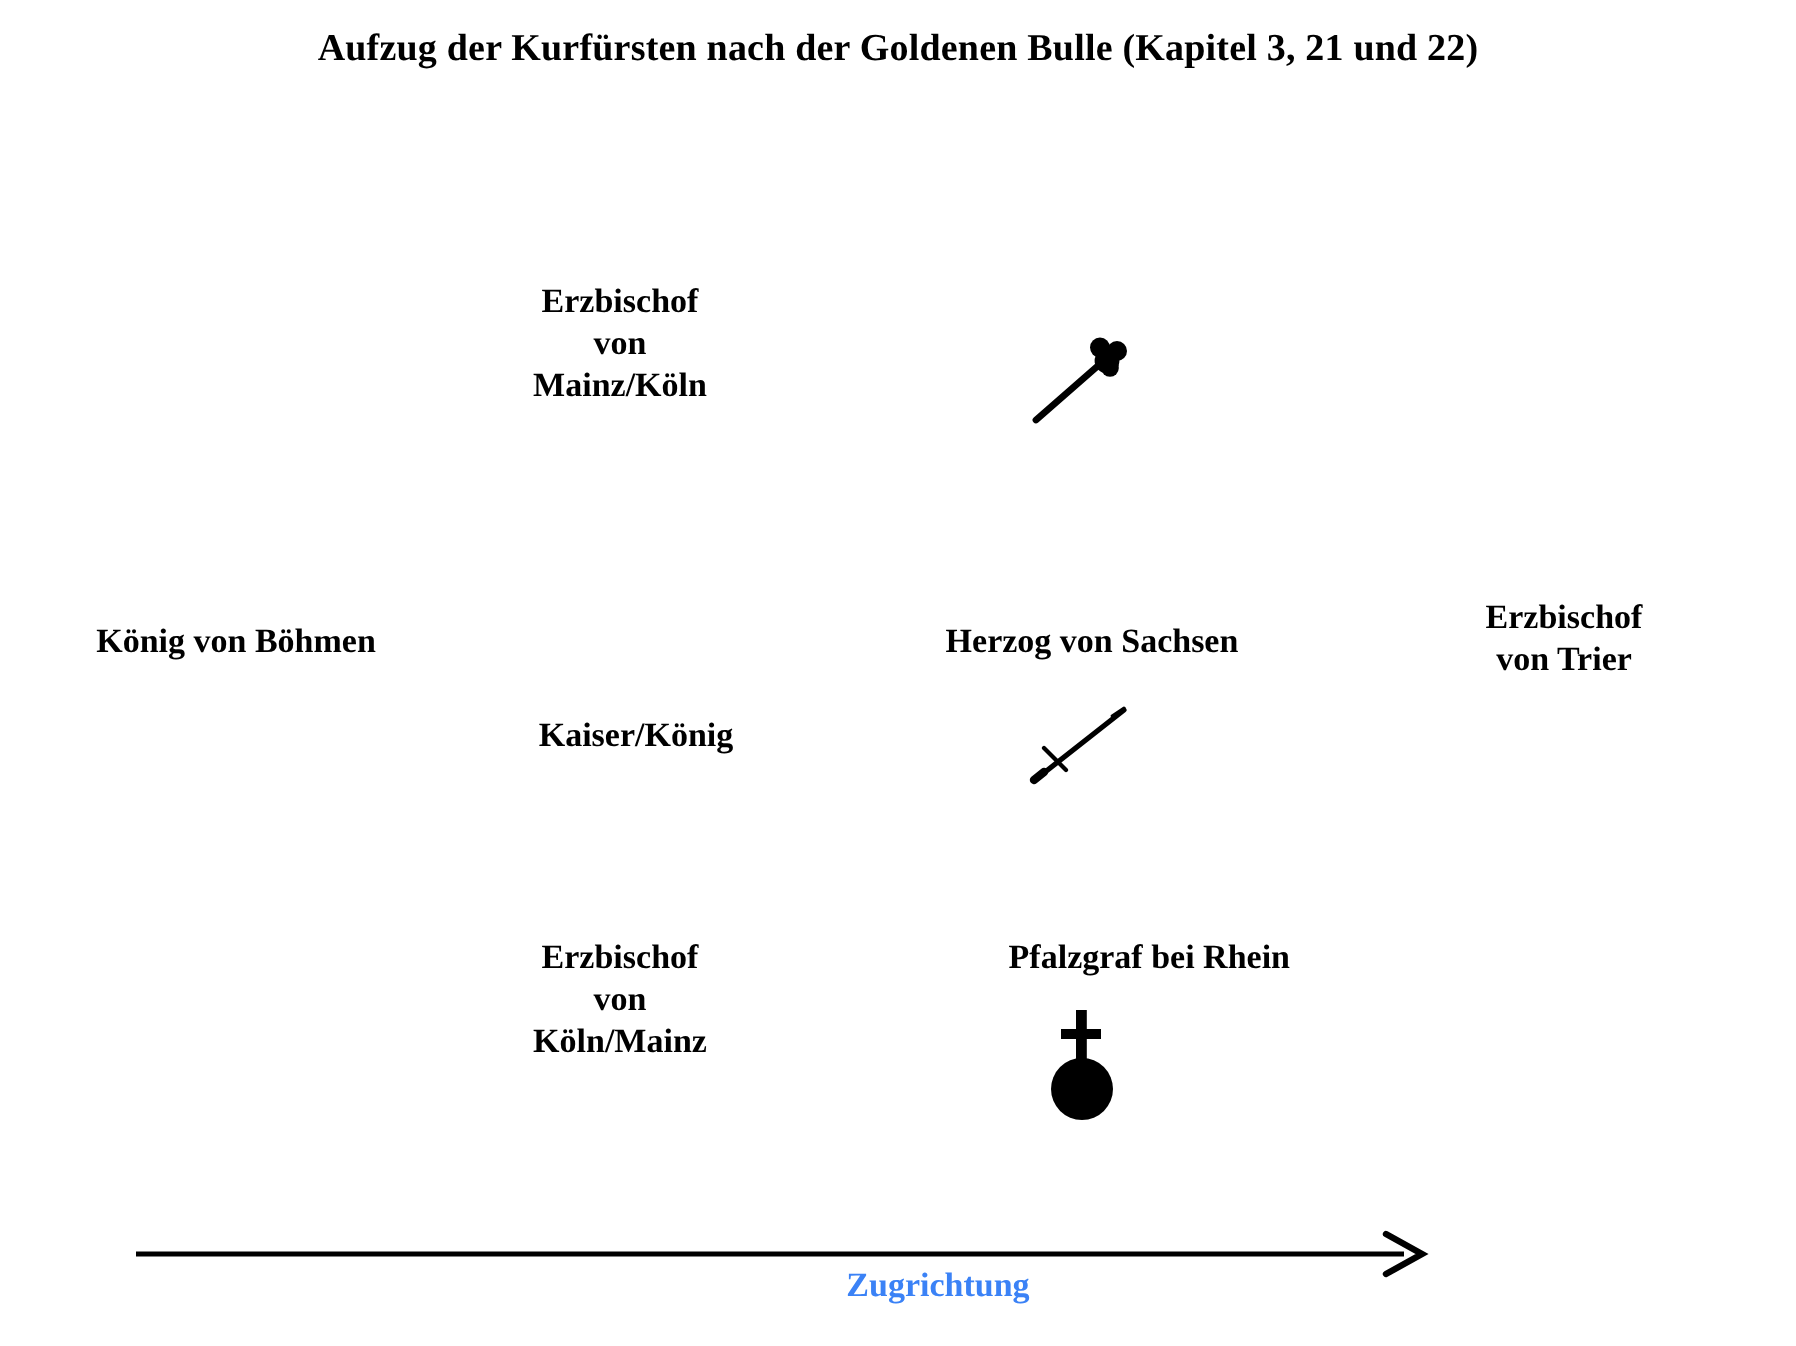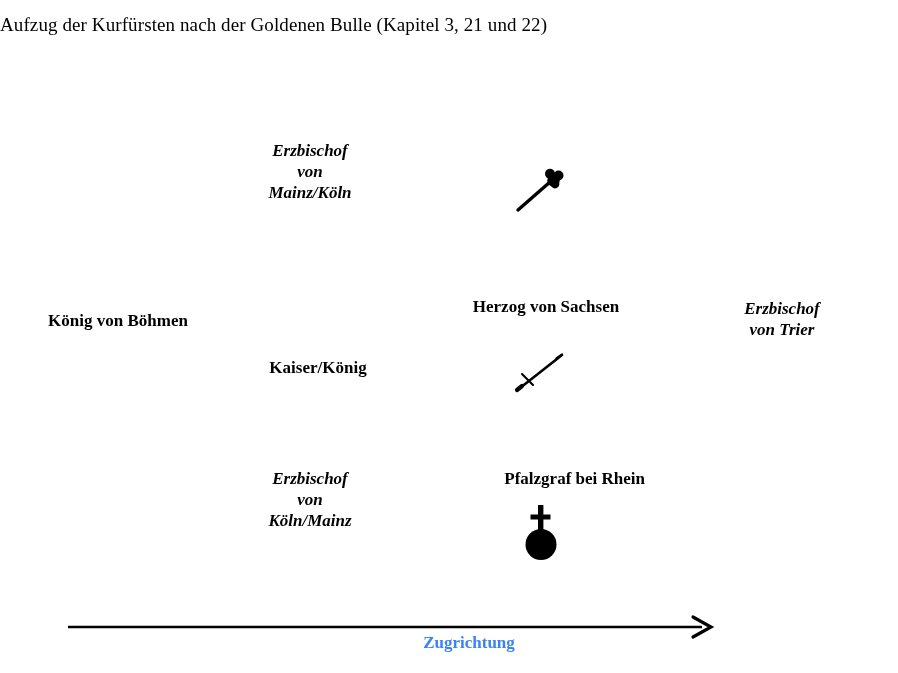--- a/index.html
+++ b/index.html
@@ -23,28 +23,28 @@
     line-height: 21px;
     text-align: center;
     white-space: pre;
     color: #000000;
   }
   .title {
     position: absolute;
     left: 0;
     right: 0;
     top: 14px;
-    font-weight: normal;
+    text-align: center;
+    font-weight: bold;
     font-size: 19px;
     letter-spacing: 0.1px;
     color: #000000;
   }
   .multiline {
     white-space: pre-line;
-    font-style: italic;
   }
   .icon {
     position: absolute;
   }
   .axis-label {
     position: absolute;
     font-weight: bold;
     font-size: 17px;
     text-align: center;
     color: #3b82f6;
@@ -70,21 +70,21 @@
       <circle cx="46.5" cy="7.5" r="5.0" fill="#000000"></circle>
       <circle cx="38.0" cy="5.8" r="5.0" fill="#000000"></circle>
       <circle cx="43.0" cy="16.0" r="4.4" fill="#000000"></circle>
     </svg>
   </div>
 
   <div class="label" style="left: 0px; top: 310px; width: 190px; margin-left: 23px;">König von Böhmen</div>
 
   <div class="label" style="left: 236px; top: 310px; width: 164px; margin-top: 47px;">Kaiser/König</div>
 
-  <div class="label" style="left: 440px; top: 296px; width: 212px;">Herzog von Sachsen</div>
+  <div class="label" style="left: 440px; top: 310px; width: 212px;">Herzog von Sachsen</div>
 
   <div class="label multiline" style="left: 700px; top: 298px; width: 164px;">Erzbischof
 von Trier</div>
 
   <div class="icon" style="left: 512px; top: 350px;">
     <svg width="58" height="46" viewBox="0 0 58 46">
       <line x1="8" y1="38" x2="50" y2="5" stroke="#000000" stroke-width="2.6" stroke-linecap="round"></line>
       <line x1="44" y1="8" x2="50" y2="4" stroke="#000000" stroke-width="1.4" stroke-linecap="round"></line>
       <line x1="10" y1="24" x2="21" y2="35" stroke="#000000" stroke-width="2.1" stroke-linecap="round"></line>
       <line x1="5" y1="40" x2="10" y2="36" stroke="#000000" stroke-width="4.2" stroke-linecap="round"></line>

